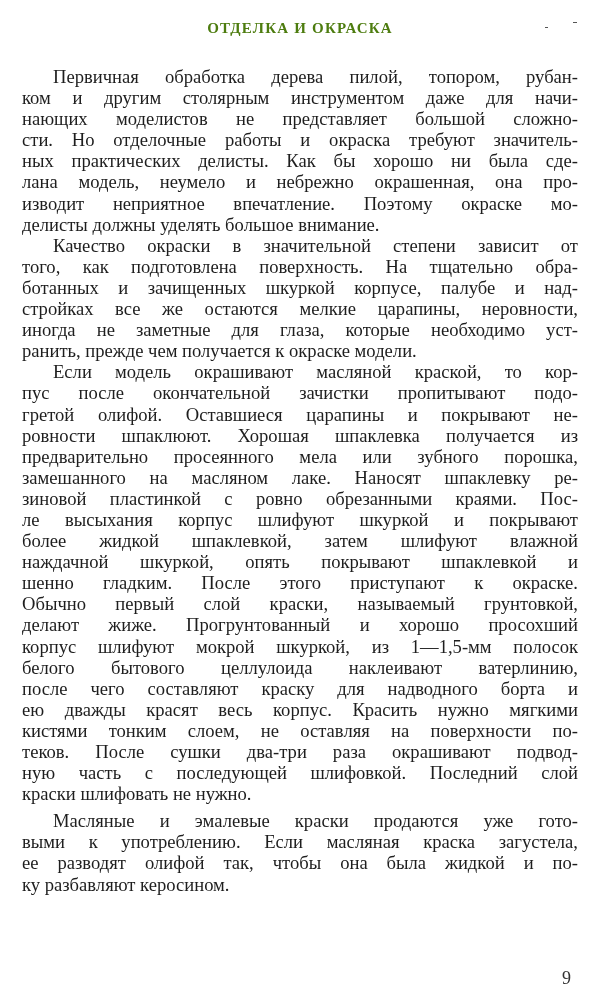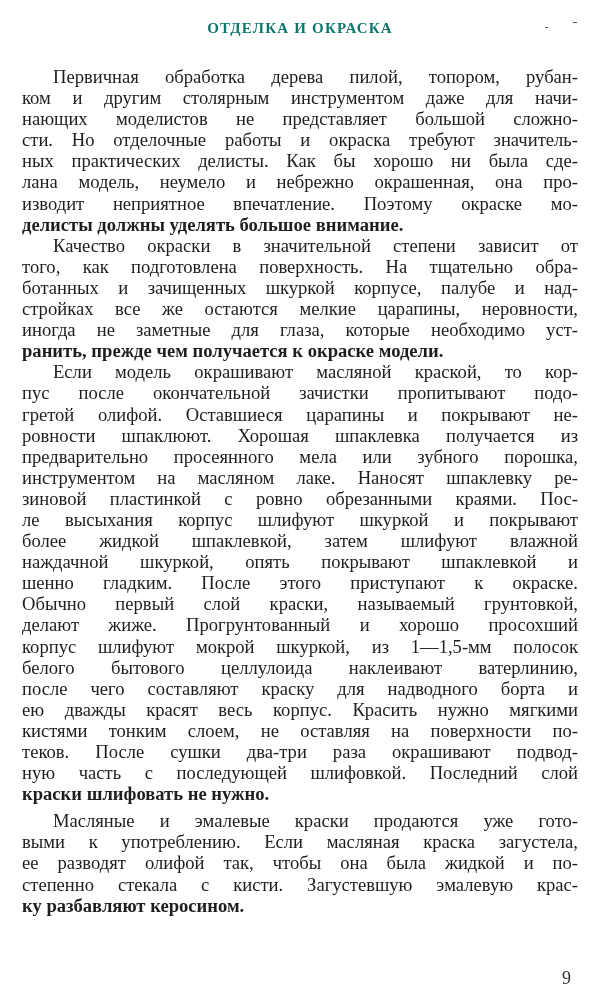--- a/index.html
+++ b/index.html
@@ -5,32 +5,32 @@
   html, body { margin: 0; padding: 0; background: #ffffff; }
   body {
     width: 600px; height: 1008px; position: relative; overflow: hidden;
     font-family: "Liberation Serif", "DejaVu Serif", serif;
     color: #1e1e1e;
   }
   .page { position: absolute; left: 0; top: 0; width: 600px; height: 1008px; }
   .title {
     position: absolute; left: 0; width: 600px; top: 20px;
     text-align: center; font-weight: bold; font-size: 15px; letter-spacing: 1.2px;
-    color: #0f766e;
+    color: #4d7c0f;
   }
   .mark { position: absolute; background: #555; height: 1px; }
   .body { position: absolute; left: 22px; width: 556px; top: 66px; }
   .para { margin: 0; }
   .line {
     display: block; height: 21.1px; line-height: 21.1px;
     font-size: 18.6px; white-space: nowrap;
     text-align: justify; text-align-last: justify;
     transform-origin: left center;
   }
-  .line.last { text-align-last: left; font-weight: bold; }
+  .line.last { text-align-last: left; }
   .line.indent { padding-left: 31px; }
   .gap { height: 6px; }
   .page-number {
     position: absolute; left: 562px; top: 968px; font-size: 18px; color: #333;
   }
 </style>
 </head>
 <body>
 
 <div class="page">
@@ -59,21 +59,21 @@
       <span class="line">иногда не заметные для глаза, которые необходимо уст-</span>
       <span class="line last">ранить, прежде чем получается к окраске модели.</span>
     </div>
 
     <div class="para">
       <span class="line indent">Если модель окрашивают масляной краской, то кор-</span>
       <span class="line">пус после окончательной зачистки пропитывают подо-</span>
       <span class="line">гретой олифой. Оставшиеся царапины и покрывают не-</span>
       <span class="line">ровности шпаклюют. Хорошая шпаклевка получается из</span>
       <span class="line">предварительно просеянного мела или зубного порошка,</span>
-      <span class="line">инструментом на масляном лаке. Наносят шпаклевку ре-</span>
+      <span class="line">замешанного на масляном лаке. Наносят шпаклевку ре-</span>
       <span class="line">зиновой пластинкой с ровно обрезанными краями. Пос-</span>
       <span class="line">ле высыхания корпус шлифуют шкуркой и покрывают</span>
       <span class="line">более жидкой шпаклевкой, затем шлифуют влажной</span>
       <span class="line">наждачной шкуркой, опять покрывают шпаклевкой и</span>
       <span class="line">шенно гладким. После этого приступают к окраске.</span>
       <span class="line">Обычно первый слой краски, называемый грунтовкой,</span>
       <span class="line">делают жиже. Прогрунтованный и хорошо просохший</span>
       <span class="line">корпус шлифуют мокрой шкуркой, из 1—1,5-мм полосок</span>
       <span class="line">белого бытового целлулоида наклеивают ватерлинию,</span>
       <span class="line">после чего составляют краску для надводного борта и</span>
@@ -82,19 +82,18 @@
       <span class="line">теков. После сушки два-три раза окрашивают подвод-</span>
       <span class="line">ную часть с последующей шлифовкой. Последний слой</span>
       <span class="line last">краски шлифовать не нужно.</span>
     </div>
     <div class="gap"></div>
 
     <div class="para">
       <span class="line indent">Масляные и эмалевые краски продаются уже гото-</span>
       <span class="line">выми к употреблению. Если масляная краска загустела,</span>
       <span class="line">ее разводят олифой так, чтобы она была жидкой и по-</span>
-      <span class="line">степенно стекала с кисти. Загустевшую эмалевую крас-</span>
       <span class="line last">ку разбавляют керосином.</span>
     </div>
   </div>
 
   <div class="page-number">9</div>
 </div>
 
 </body></html>

